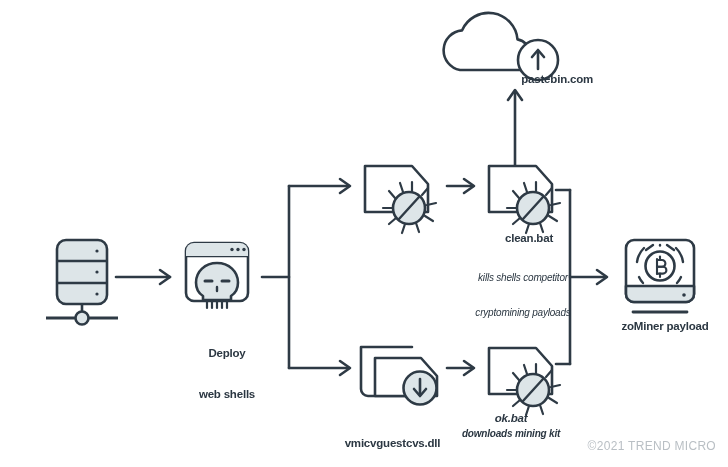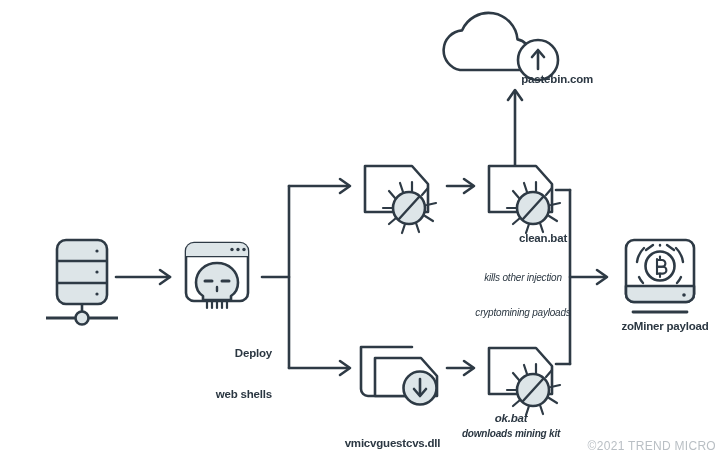--- a/index.html
+++ b/index.html
@@ -243,29 +243,29 @@
           <path d="M643 283 a22 22 0 0 1 -4 -6"></path>
           <path d="M677 283 a22 22 0 0 0 4 -6"></path>
           <line x1="653" y1="245" x2="646" y2="250"></line>
           <line x1="667" y1="245" x2="674" y2="250"></line>
         </g>
       </g>
     </g>
   </svg>
 
 
-  <div class="lbl lbl-bold" style="left:162px; top:320px; width:110px;text-align:right;">
+  <div class="lbl lbl-bold" style="left:172px; top:320px; width:110px;">
     <div>Deploy</div>
     <div>web shells</div>
   </div>
 
 
-  <div class="lbl lbl-bold" style="left:493px; top:232px; width:100px;">clean.bat</div>
+  <div class="lbl lbl-bold" style="left:479px; top:232px; width:100px;">clean.bat</div>
   <div class="lbl lbl-ital" style="left:453px; top:248px; width:140px;">
-    <div>kills other injection</div>
+    <div>kills shells competitor</div>
     <div>cryptomining payloads</div>
   </div>
 
   <div class="lbl lbl-bold" style="left:438px; top:73px; width:155px;text-align:right;">pastebin.com</div>
 
   <div class="lbl lbl-bold" style="left:325px; top:410px; width:135px;">
     <div>vmicvguestcvs.dll</div>
     
     
   </div>

